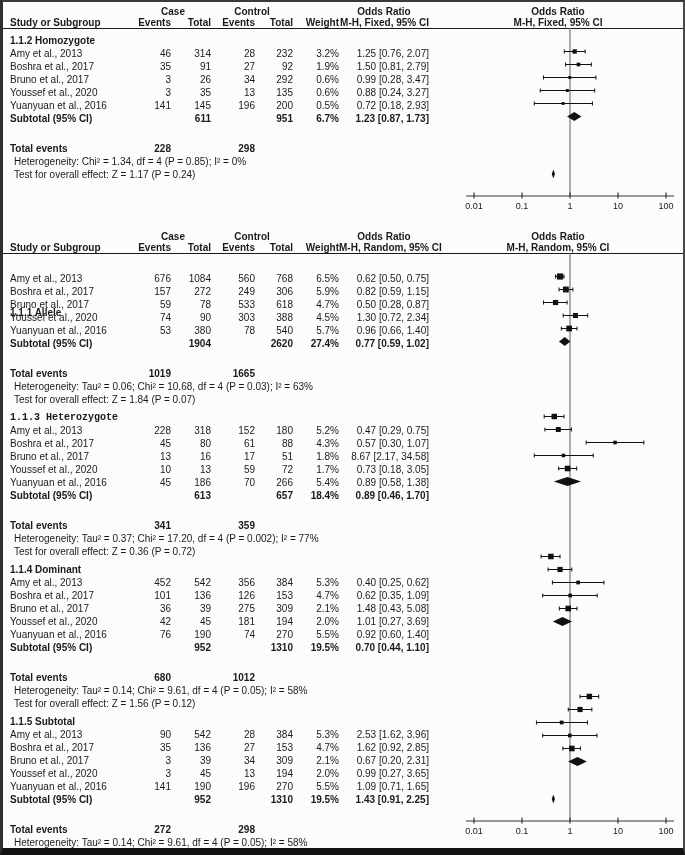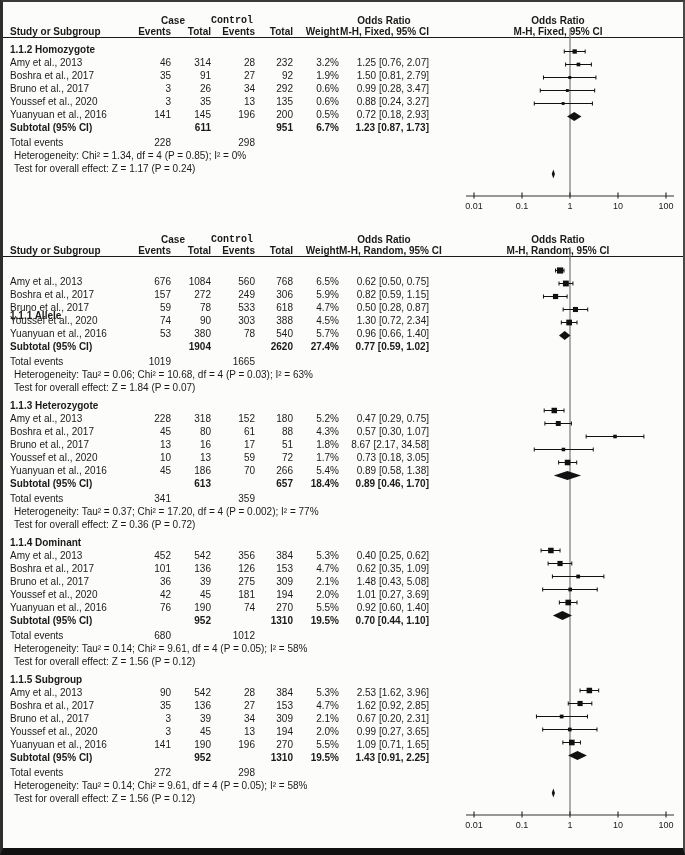--- a/index.html
+++ b/index.html
@@ -15,25 +15,25 @@
   .c{box-sizing:border-box;white-space:nowrap;overflow:visible;}
   .c-study{width:132px;padding-left:7px;text-align:left;}
   .c-e1{width:36px;text-align:right;}
   .c-t1{width:40px;text-align:right;}
   .c-e2{width:44px;text-align:right;}
   .c-t2{width:38px;text-align:right;}
   .c-w{width:46px;text-align:right;}
   .c-or{width:94px;text-align:right;padding-right:4px;}
   .c-plot{flex:1;text-align:center;}
   .c-case{width:76px;text-align:center;}
-  .c-ctrl{width:82px;text-align:left;font-family:Liberation Mono, monospace;}
-  .phead{border-bottom:1.5px solid #1a1a1a;padding-top:13px;font-weight:bold;}
+  .c-ctrl{width:82px;text-align:center;}
+  .phead{border-bottom:1.5px solid #1a1a1a;padding-top:4px;font-weight:bold;}
   .row{display:flex;height:13px;line-height:13px;}
   .section{margin-top:5px;}
-  .row.total-events{margin-top:2px;}
+  .row.total-events{margin-top:17px;font-weight:bold;}
   .row.wide-row{display:block;padding-left:11px;}
   .bold{font-weight:bold;}
   .spacer{height:20px;}
   .axis-block{height:26px;}
   svg.overlay{position:absolute;left:430px;top:0;pointer-events:none;}
 </style>
 </head>
 <body>
 
 <div class="figure">
@@ -247,21 +247,21 @@
           <div class="c c-study">Total events</div>
           <div class="c c-e1">1019</div>
           <div class="c c-t1"></div>
           <div class="c c-e2">1665</div>
         </div>
         <div class="row wide-row">Heterogeneity: Tau² = 0.06; Chi² = 10.68, df = 4 (P = 0.03); I² = 63%</div>
         <div class="row wide-row">Test for overall effect: Z = 1.84 (P = 0.07)</div>
       </div>
       <div class="section">
         <div class="row">
-          <div class="c c-study bold" style="width: 300px;">1.1.3 Heterozygote</div>
+          <div class="c c-study bold" style="width: 300px; font-family: Liberation Mono, monospace;">1.1.3 Heterozygote</div>
         </div>
         <div class="row">
           <div class="c c-study">Amy et al., 2013</div>
           <div class="c c-e1">228</div>
           <div class="c c-t1">318</div>
           <div class="c c-e2">152</div>
           <div class="c c-t2">180</div>
           <div class="c c-w">5.2%</div>
           <div class="c c-or">0.47 [0.29, 0.75]</div>
         </div>
@@ -381,21 +381,21 @@
           <div class="c c-study">Total events</div>
           <div class="c c-e1">680</div>
           <div class="c c-t1"></div>
           <div class="c c-e2">1012</div>
         </div>
         <div class="row wide-row">Heterogeneity: Tau² = 0.14; Chi² = 9.61, df = 4 (P = 0.05); I² = 58%</div>
         <div class="row wide-row">Test for overall effect: Z = 1.56 (P = 0.12)</div>
       </div>
       <div class="section">
         <div class="row">
-          <div class="c c-study bold" style="width: 300px;">1.1.5 Subgroup</div>
+          <div class="c c-study bold" style="width: 300px;">1.1.5 Subtotal</div>
         </div>
         <div class="row">
           <div class="c c-study">Amy et al., 2013</div>
           <div class="c c-e1">90</div>
           <div class="c c-t1">542</div>
           <div class="c c-e2">28</div>
           <div class="c c-t2">384</div>
           <div class="c c-w">5.3%</div>
           <div class="c c-or">2.53 [1.62, 3.96]</div>
         </div>

